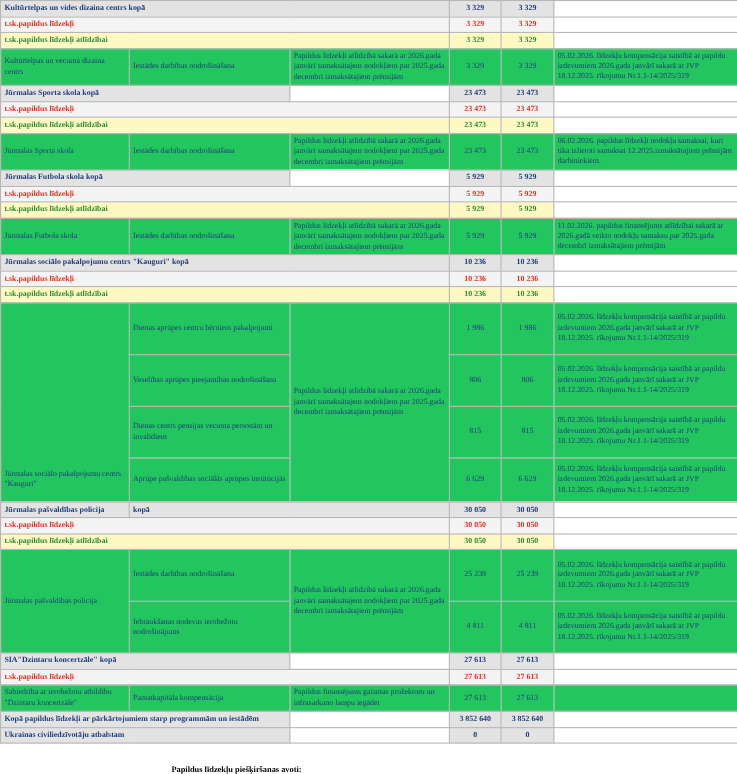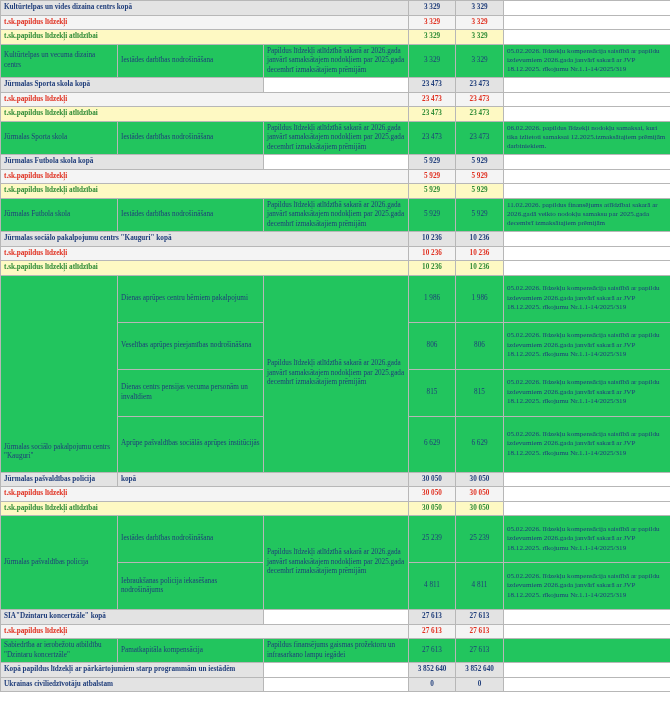--- a/index.html
+++ b/index.html
@@ -208,21 +208,21 @@
       <td class="num">806</td>
       <td class="note">05.02.2026. līdzekļu kompensācija saistībā ar papildu izdevumiem 2026.gada janvārī sakarā ar JVP 18.12.2025. rīkojumu Nr.1.1-14/2025/319</td>
     </tr>
     <tr class="r-detail">
       <td class="act" style="height:47px;">Dienas centrs pensijas vecuma personām un invalīdiem</td>
       <td class="num">815</td>
       <td class="num">815</td>
       <td class="note">05.02.2026. līdzekļu kompensācija saistībā ar papildu izdevumiem 2026.gada janvārī sakarā ar JVP 18.12.2025. rīkojumu Nr.1.1-14/2025/319</td>
     </tr>
     <tr class="r-detail">
-      <td class="act" style="height:56px;">Aprūpe pašvaldības sociālās aprūpes institūcijās</td>
+      <td class="act" style="height:40px;">Aprūpe pašvaldības sociālās aprūpes institūcijās</td>
       <td class="num">6 629</td>
       <td class="num">6 629</td>
       <td class="note">05.02.2026. līdzekļu kompensācija saistībā ar papildu izdevumiem 2026.gada janvārī sakarā ar JVP 18.12.2025. rīkojumu Nr.1.1-14/2025/319</td>
     </tr>
 
     <tr class="r-total">
       <td>Jūrmalas pašvaldības policija</td>
       <td colspan="2">kopā</td>
       <td class="num">30 050</td>
       <td class="num">30 050</td>
@@ -243,21 +243,21 @@
 
     <tr class="r-detail">
       <td class="inst" rowspan="2">Jūrmalas pašvaldības policija</td>
       <td class="act" style="height:47px;">Iestādes darbības nodrošināšana</td>
       <td class="purpose" rowspan="2">Papildus līdzekļi atlīdzībā sakarā ar 2026.gada janvārī samaksātajem nodokļiem par 2025.gada decembrī izmaksātajiem prēmijām</td>
       <td class="num">25 239</td>
       <td class="num">25 239</td>
       <td class="note">05.02.2026. līdzekļu kompensācija saistībā ar papildu izdevumiem 2026.gada janvārī sakarā ar JVP 18.12.2025. rīkojumu Nr.1.1-14/2025/319</td>
     </tr>
     <tr class="r-detail">
-      <td class="act" style="height:47px;">Iebraukšanas policija iekasēšanas nodrošinājums</td>
+      <td class="act" style="height:47px;">Iebraukšanas nodevas ierobežotu nodrošinājums</td>
       <td class="num">4 811</td>
       <td class="num">4 811</td>
       <td class="note">05.02.2026. līdzekļu kompensācija saistībā ar papildu izdevumiem 2026.gada janvārī sakarā ar JVP 18.12.2025. rīkojumu Nr.1.1-14/2025/319</td>
     </tr>
 
     <tr class="r-total">
       <td colspan="2">SIA"Dzintaru koncertzāle" kopā</td>
       <td class="empty"></td>
       <td class="num">27 613</td>
       <td class="num">27 613</td>

